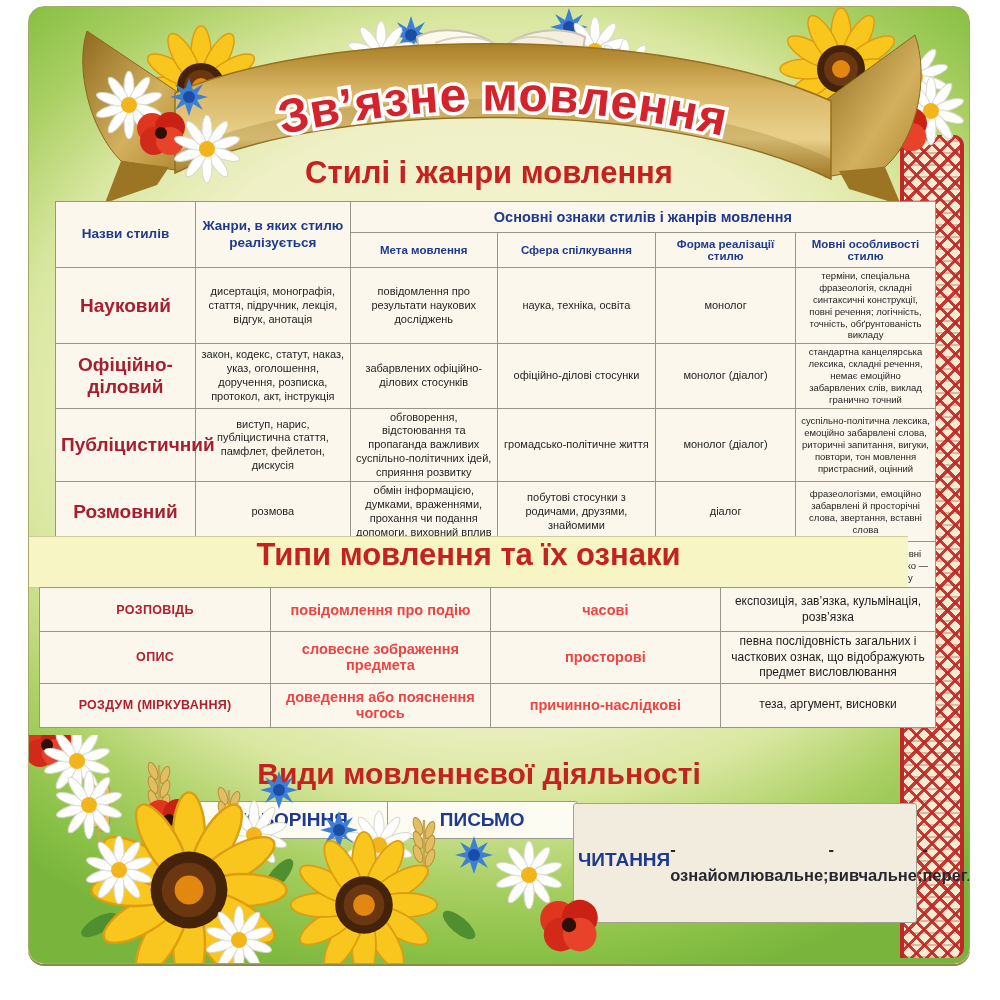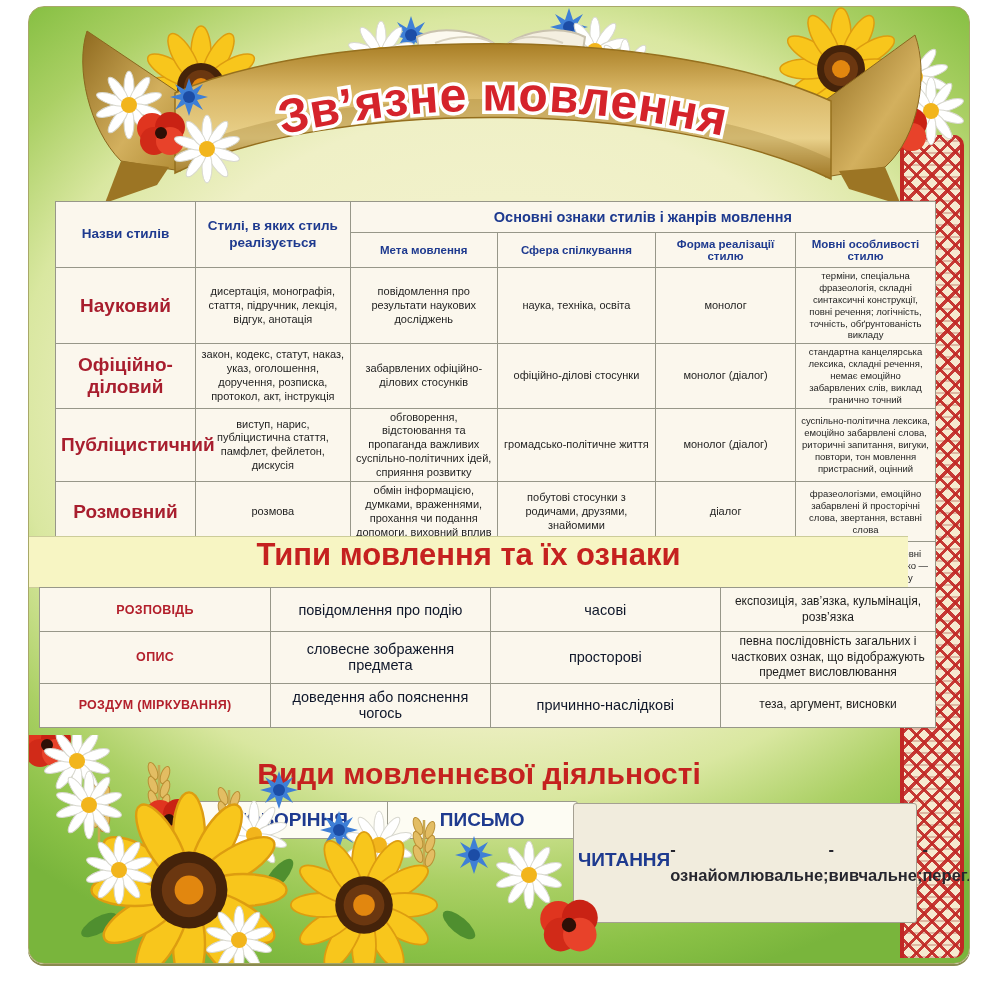--- a/index.html
+++ b/index.html
@@ -46,21 +46,21 @@
   td,th{border:1px solid #979789;background:#fbf7ed;padding:2px 5px;text-align:center;vertical-align:middle;}
   .t1 th.grp{color:#1e3a8f;font-size:14.5px;height:26px;}
   .t1 th.big{color:#1e3a8f;font-size:13.5px;line-height:1.25;}
   .t1 th.sub{color:#1e3a8f;font-size:11.5px;font-weight:bold;height:30px;}
   .t1 td.label{color:#a81e2e;font-size:19px;font-weight:bold;}
   .t1 td.cell{font-size:11px;color:#1f1f1f;line-height:1.25;font-weight:500;}
   .t1 td.feat{font-size:9.5px;color:#1f1f1f;line-height:1.25;}
   .t1 tr.r{height:56px;}
   .t2 th{color:#1e3a8f;font-size:14.5px;height:42px;line-height:1.25;}
   .t2 td.label{color:#b3202c;font-size:12.5px;font-weight:bold;letter-spacing:.3px;}
-  .t2 td.cell{font-size:14.5px;color:#0f172a;font-weight:normal;}
+  .t2 td.cell{font-size:14.5px;color:#ef4444;font-weight:bold;}
   .t2 td.small{font-size:12px;color:#1c1c1c;font-weight:500;line-height:1.3;}
   .t2 tr.r{height:44px;}
   
   .box-sw{
     position:absolute;left:167px;top:794px;width:380px;height:36px;display:flex;
     background:#fdfcf3;border:1px solid #9a9a8c;border-radius:3px;
   }
   .box-sw .cell{flex:1;display:flex;align-items:center;justify-content:center;
     color:#1e3a8f;font-weight:bold;font-size:19px;}
   .box-sw .cell + .cell{border-left:1px solid #9a9a8c;}
@@ -192,35 +192,36 @@
       <use href="#daisy" x="100" y="98"></use>
       <use href="#cornflower" x="160" y="90"></use>
       <use href="#poppy" x="132" y="126"></use>
       <use href="#daisy" x="178" y="142" transform=""></use>
 
       <text font-size="48" fill="#d5232b" stroke="#ffffff" stroke-width="7" style="paint-order:stroke" letter-spacing="1">
         <textPath href="#arcPath" startOffset="50%" text-anchor="middle">Зв’язне мовлення</textPath>
       </text>
     </svg>
 
+    <div class="h-red heading-styles">Стилі і жанри мовлення</div>
 
     <div class="tbl-wrap1">
       <table class="t1">
         <colgroup>
           <col style="width:15.9%">
             <col style="width:17.6%">
             <col style="width:16.7%">
           <col style="width:18%">
             <col style="width:15.9%">
             <col style="width:15.9%">
         </colgroup>
         <tbody>
             <tr>
           <th rowspan="2" class="big">Назви стилів</th>
-          <th rowspan="2" class="big">Стилі, в яких стиль реалізується</th>
+          <th rowspan="2" class="big">Жанри, в яких стилю реалізується</th>
           <th colspan="4" class="grp">Основні ознаки стилів і жанрів мовлення</th>
         </tr>
         <tr>
           <th class="sub">Мета мовлення</th>
           <th class="sub">Сфера спілкування</th>
           <th class="sub">Форма реалізації стилю</th>
           <th class="sub">Мовні особливості стилю</th>
         </tr>
         <tr class="r">
           <td class="label">Науковий</td>

